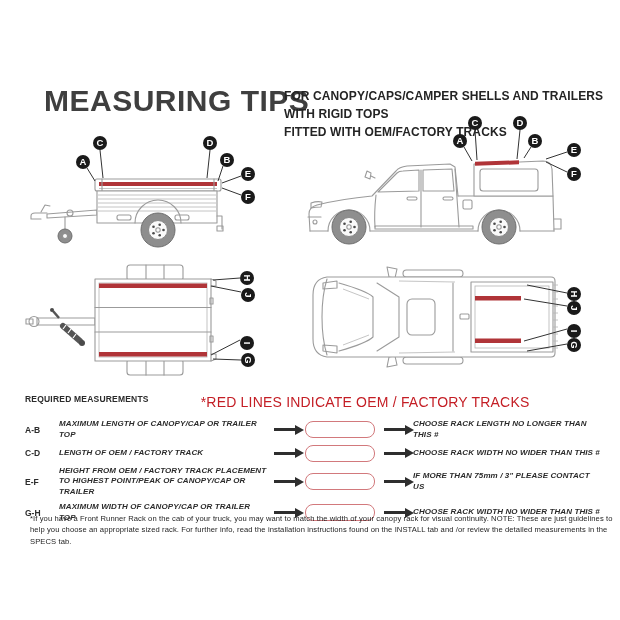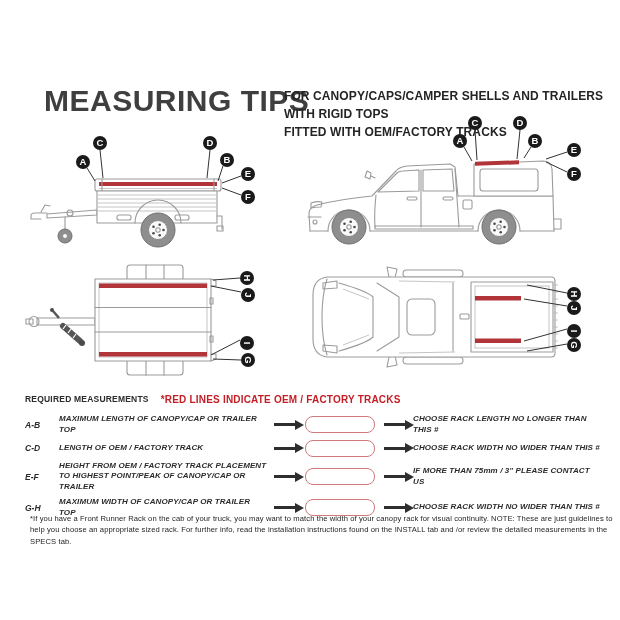--- a/index.html
+++ b/index.html
@@ -24,24 +24,24 @@
   svg .rim{fill:#fafafa;stroke:#8a8a8a;stroke-width:1;}
   svg .dark{fill:#4a4a4a;stroke:none;}
   svg .leader{stroke:#333;stroke-width:1;fill:none;}
   svg .lblc{fill:#1a1a1a;}
   svg text{font-family:"Liberation Sans",sans-serif;font-weight:700;font-size:9.5px;
            fill:#fff;text-anchor:middle;}
   
   #measurements{position:absolute;left:25px;top:394px;width:578px;}
   #measurements-head{display:flex;gap:12px;align-items:flex-start;margin-bottom:9px;}
   #measurements-head .h{font-size:8.5px;font-weight:700;color:#2b2b2b;letter-spacing:.2px;}
-  #measurements-head .n{font-size:10px;font-weight:700;color:#c41e25;letter-spacing:.2px;}
+  #measurements-head .n{font-size:14px;font-weight:400;color:#c41e25;letter-spacing:.2px;margin-left:40px;}
   .mrow{display:grid;grid-template-columns:34px 208px 36px 74px 36px 1fr;
         align-items:center;margin-bottom:4px;min-height:15px;}
-  .mkey{font-size:8.5px;font-weight:700;color:#2b2b2b;font-style:italic;}
+  .mkey{font-size:8.5px;font-weight:700;color:#2b2b2b;}
   .mdesc,.mres{font-size:8px;font-weight:700;color:#2b2b2b;line-height:1.35;letter-spacing:.1px;font-style:italic;}
   .arrow{position:relative;width:22px;height:3px;background:#2e2e2e;margin:0 auto;}
   .arrow:after{content:"";position:absolute;right:-8px;top:-3.5px;width:0;height:0;
         border-left:9px solid #2e2e2e;border-top:5px solid transparent;border-bottom:5px solid transparent;}
   .pill{width:68px;height:15px;border:1.3px solid #d2797c;border-radius:8px;background:#fff;margin:0 auto;}
   
   #footnote{position:absolute;left:30px;top:513px;width:588px;font-size:7.6px;
         color:#1d1d1d;line-height:1.5;letter-spacing:.1px;}
 </style>
 </head>

